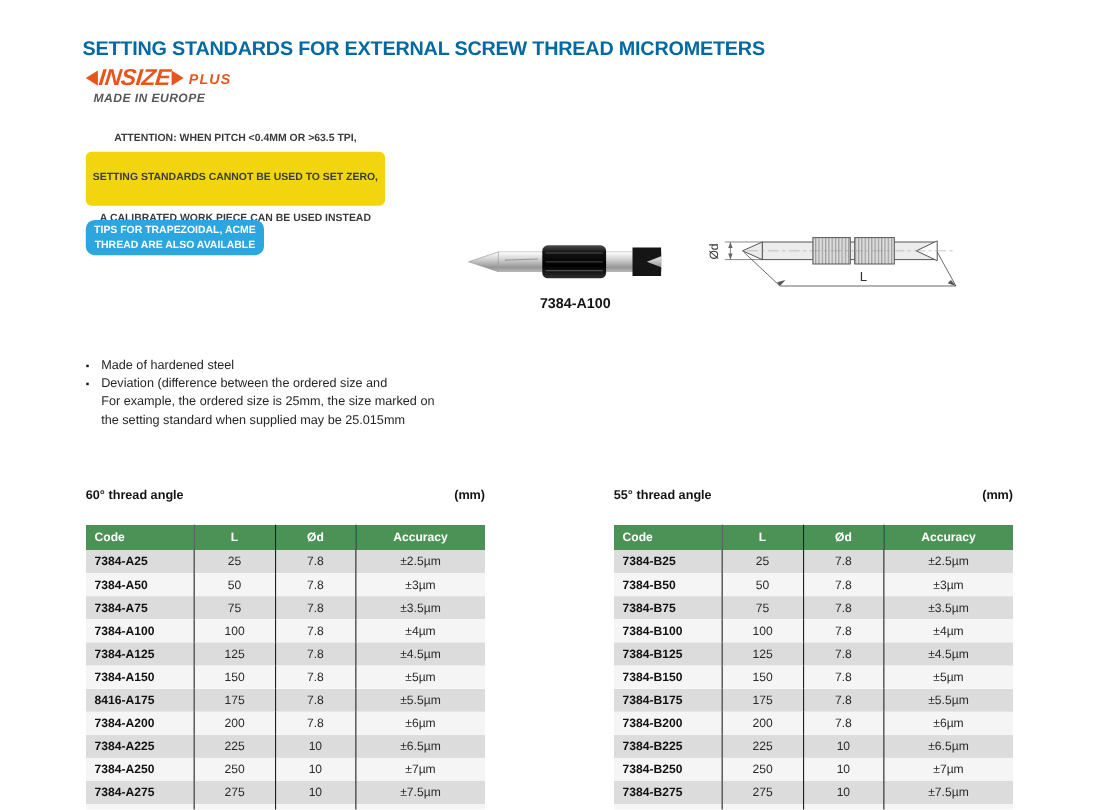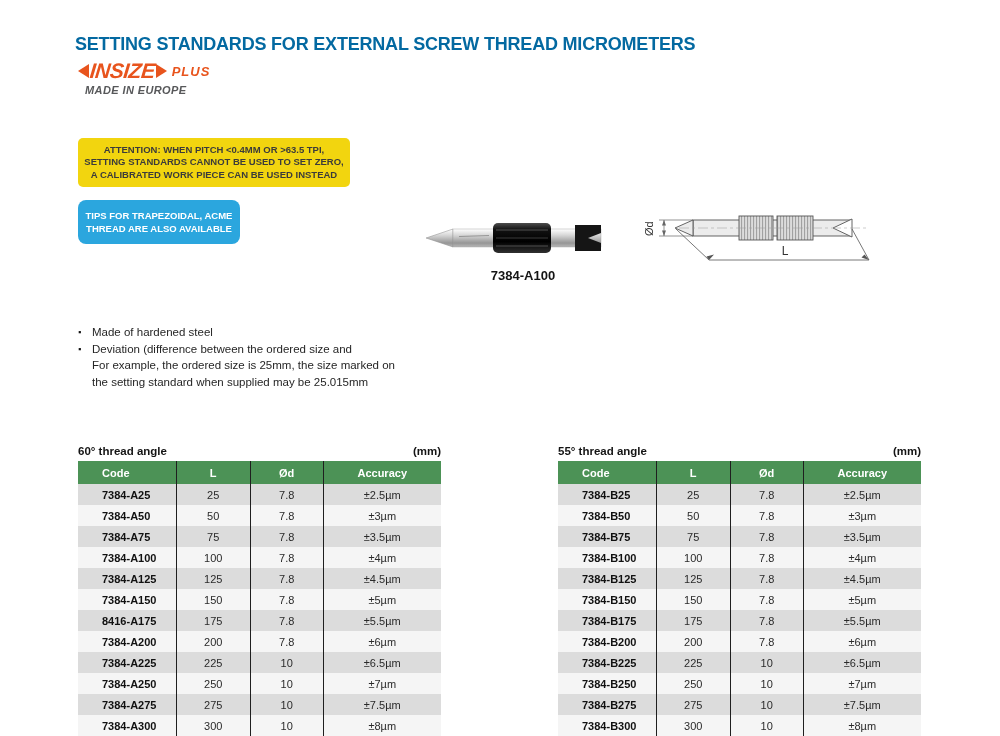--- a/index.html
+++ b/index.html
@@ -14,46 +14,46 @@
   .logo-row{display:flex;align-items:center;height:22px;}
   .arr{width:0;height:0;border-top:7px solid transparent;border-bottom:7px solid transparent;}
   .arr.left{border-right:11px solid #e8541d;margin-right:1px;}
   .arr.right{border-left:11px solid #e8541d;margin-left:1px;}
   .logo-text{font-size:21px;font-weight:bold;font-style:italic;color:#e8541d;letter-spacing:-0.5px;transform:skewX(-6deg);line-height:20px;}
   .logo-plus{font-size:13px;font-weight:bold;font-style:italic;color:#e8541d;margin-left:5px;letter-spacing:1px;}
   .made-in{font-size:11px;font-weight:bold;font-style:italic;color:#57585a;margin-top:2px;margin-left:7px;letter-spacing:0.4px;}
 
   
   .attention-box{left:78px;top:138px;width:272px;height:49px;background:#f2d50f;border-radius:5px;
-    display:flex;flex-direction:column;justify-content:center;align-items:center;text-align:center;}
+    display:flex;flex-direction:column;justify-content:center;align-items:center;text-align:center;gap:24px;}
   .attention-box .line{font-size:9.5px;font-weight:bold;color:#3b3b3b;line-height:12.5px;white-space:nowrap;}
-  .tips-box{left:78px;top:200px;width:162px;height:44px;background:#2ba6de;border-radius:8px;
+  .tips-box{left:78px;top:200px;width:162px;height:32px;background:#2ba6de;border-radius:8px;
     display:flex;flex-direction:column;justify-content:center;align-items:center;text-align:center;}
   .tips-box .line{font-size:9.5px;font-weight:bold;color:#ffffff;line-height:13px;white-space:nowrap;}
 
   
   .product-photo{left:423px;top:212px;width:200px;height:52px;}
   .product-caption{left:423px;top:268px;width:200px;text-align:center;font-size:13px;font-weight:bold;color:#141414;}
   .tech-drawing{left:633px;top:196px;width:258px;height:82px;}
 
   
   .features{left:78px;top:324px;width:430px;font-size:11.5px;color:#262626;}
   .f-line{line-height:16.5px;display:flex;}
   .f-line .bullet{width:14px;font-size:9px;line-height:16.5px;color:#111;}
   .f-line .indent{width:14px;}
 
   
   .table-block{width:363px;top:445px;}
   .tb-left{left:78px;}
   .tb-right{left:558px;}
-  .table-caption{display:flex;justify-content:space-between;font-size:11.5px;font-weight:bold;color:#141414;margin-bottom:4px;}
+  .table-caption{display:flex;justify-content:space-between;font-size:11.5px;font-weight:bold;color:#141414;margin-bottom:20px;}
   table{border-collapse:collapse;width:100%;font-size:11px;table-layout:fixed;}
   thead th{background:#4c9256;color:#ffffff;font-weight:bold;height:21px;}
   th,td{border-left:1px solid #1f1f1f;overflow:hidden;}
-  th:first-child,td:first-child{border-left:none;text-align:left;padding-left:24px;}
+  th:first-child,td:first-child{border-left:none;text-align:left;padding-left:8px;}
   th:not(:first-child),td:not(:first-child){text-align:center;}
   td{height:19px;color:#2a2a2a;}
   td.code{font-weight:bold;color:#111;}
   tbody tr:nth-child(odd){background:#dcdcdc;}
   tbody tr:nth-child(even){background:#f5f5f5;}
 </style>
 </head>
 <body>
 
 <div class="abs page-title">SETTING STANDARDS FOR EXTERNAL SCREW THREAD MICROMETERS</div>

